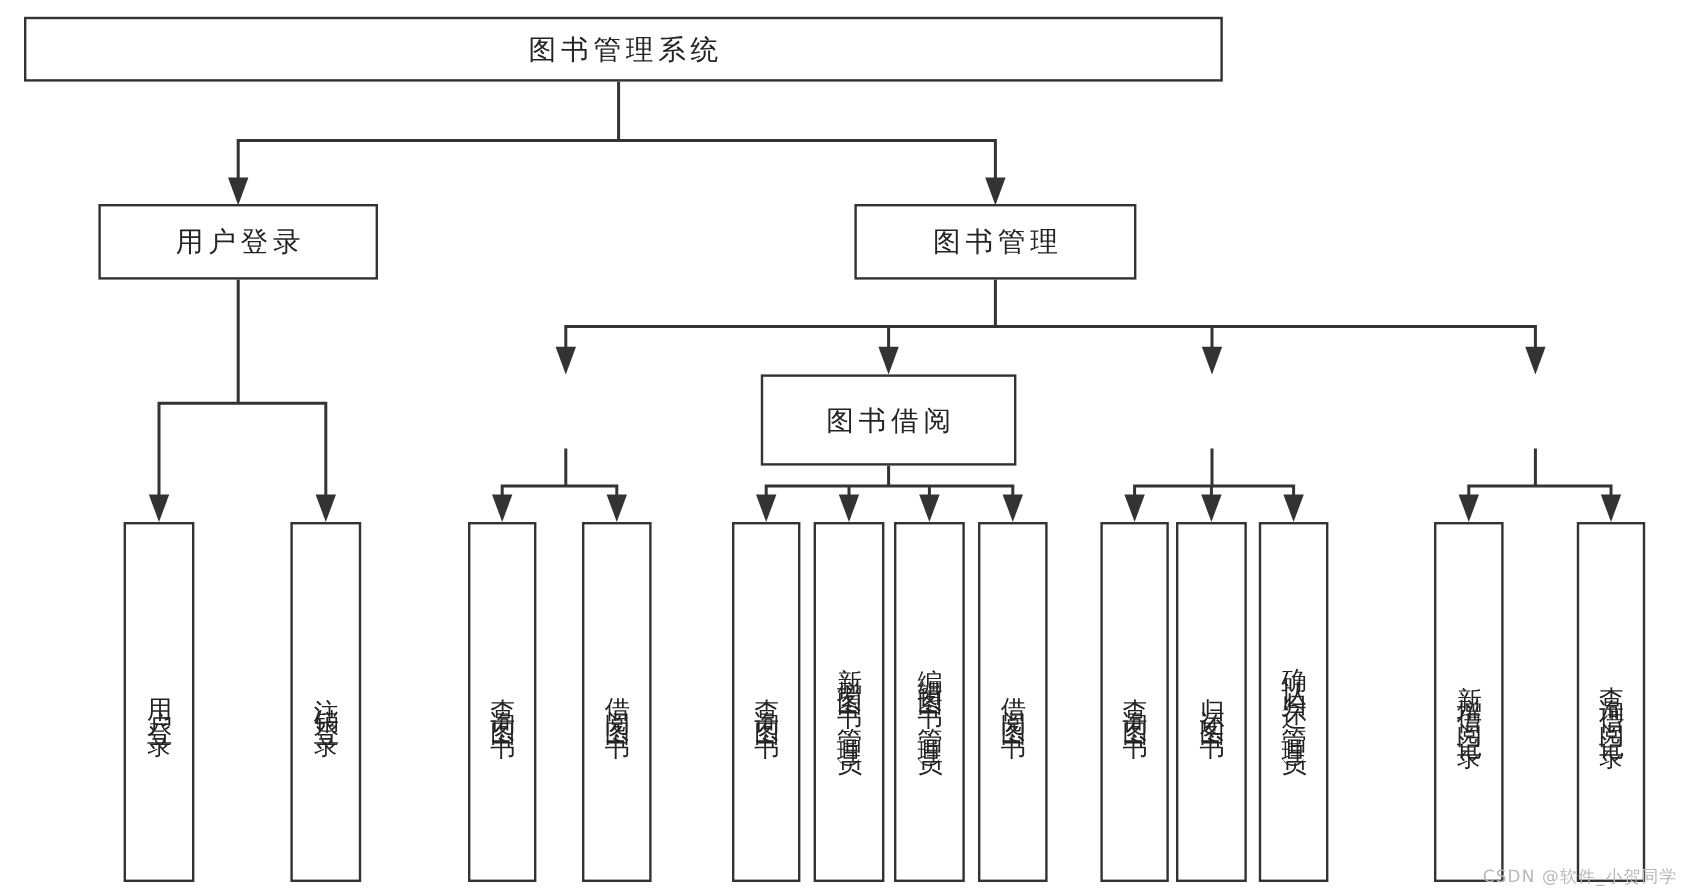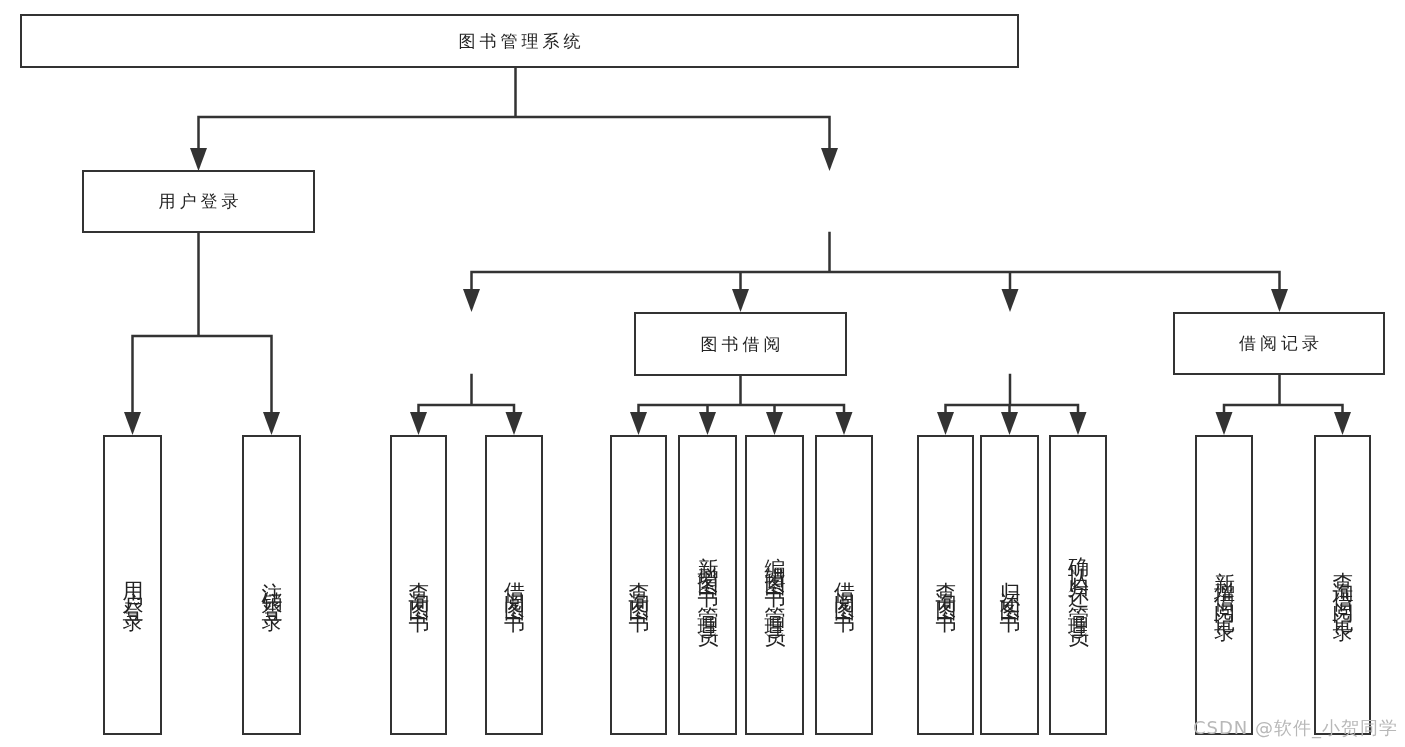--- a/index.html
+++ b/index.html
@@ -20,37 +20,37 @@
     position: absolute;
     box-sizing: border-box;
     border: 2px solid #333333;
     background: #ffffff;
     display: flex;
     align-items: center;
     justify-content: center;
     color: #232323;
   }
   .hbox .lbl {
-    font-size: 17px;
+    font-size: 23px;
     letter-spacing: 4px;
     text-indent: 4px;
     white-space: nowrap;
   }
   .vbox .lbl {
     writing-mode: vertical-rl;
     text-orientation: mixed;
     font-size: 21px;
     letter-spacing: 10px;
     line-height: 1;
   }
   .watermark {
     position: absolute;
     right: 7px;
     bottom: 7px;
-    font-size: 18px;
+    font-size: 14px;
     color: #b8b8b8;
     letter-spacing: 1px;
     white-space: nowrap;
   }
 </style>
 </head>
 <body>
 
 <div class="stage">
 
@@ -90,26 +90,26 @@
     </g>
   </svg>
 
   <div class="box hbox" style="left:20px;top:14px;width:999px;height:54px">
     <span class="lbl">图书管理系统</span>
   </div>
 
   <div class="box hbox" style="left:82px;top:170px;width:233px;height:63px">
     <span class="lbl">用户登录</span>
   </div>
+  <div class="box hbox" style="left:712px;top:170px;width:235px;height:63px">
+    <span class="lbl">图书管理</span>
+  </div>
 
-  <div class="box hbox" style="left:634px;top:312px;width:213px;height:64px">
+  <div class="box hbox" style="left:634px;top:312px;width:213px;height:76px">
     <span class="lbl">图书借阅</span>
-  </div>
-  <div class="box hbox" style="left:1173px;top:312px;width:212px;height:63px">
-    <span class="lbl">借阅记录</span>
   </div>
 
   <div class="box vbox" style="left:103px;top:435px;width:59px;height:300px">
     <span class="lbl">用户登录</span>
   </div>
   <div class="box vbox" style="left:242px;top:435px;width:59px;height:300px">
     <span class="lbl">注销登录</span>
   </div>
 
   <div class="box vbox" style="left:390px;top:435px;width:57px;height:300px">

